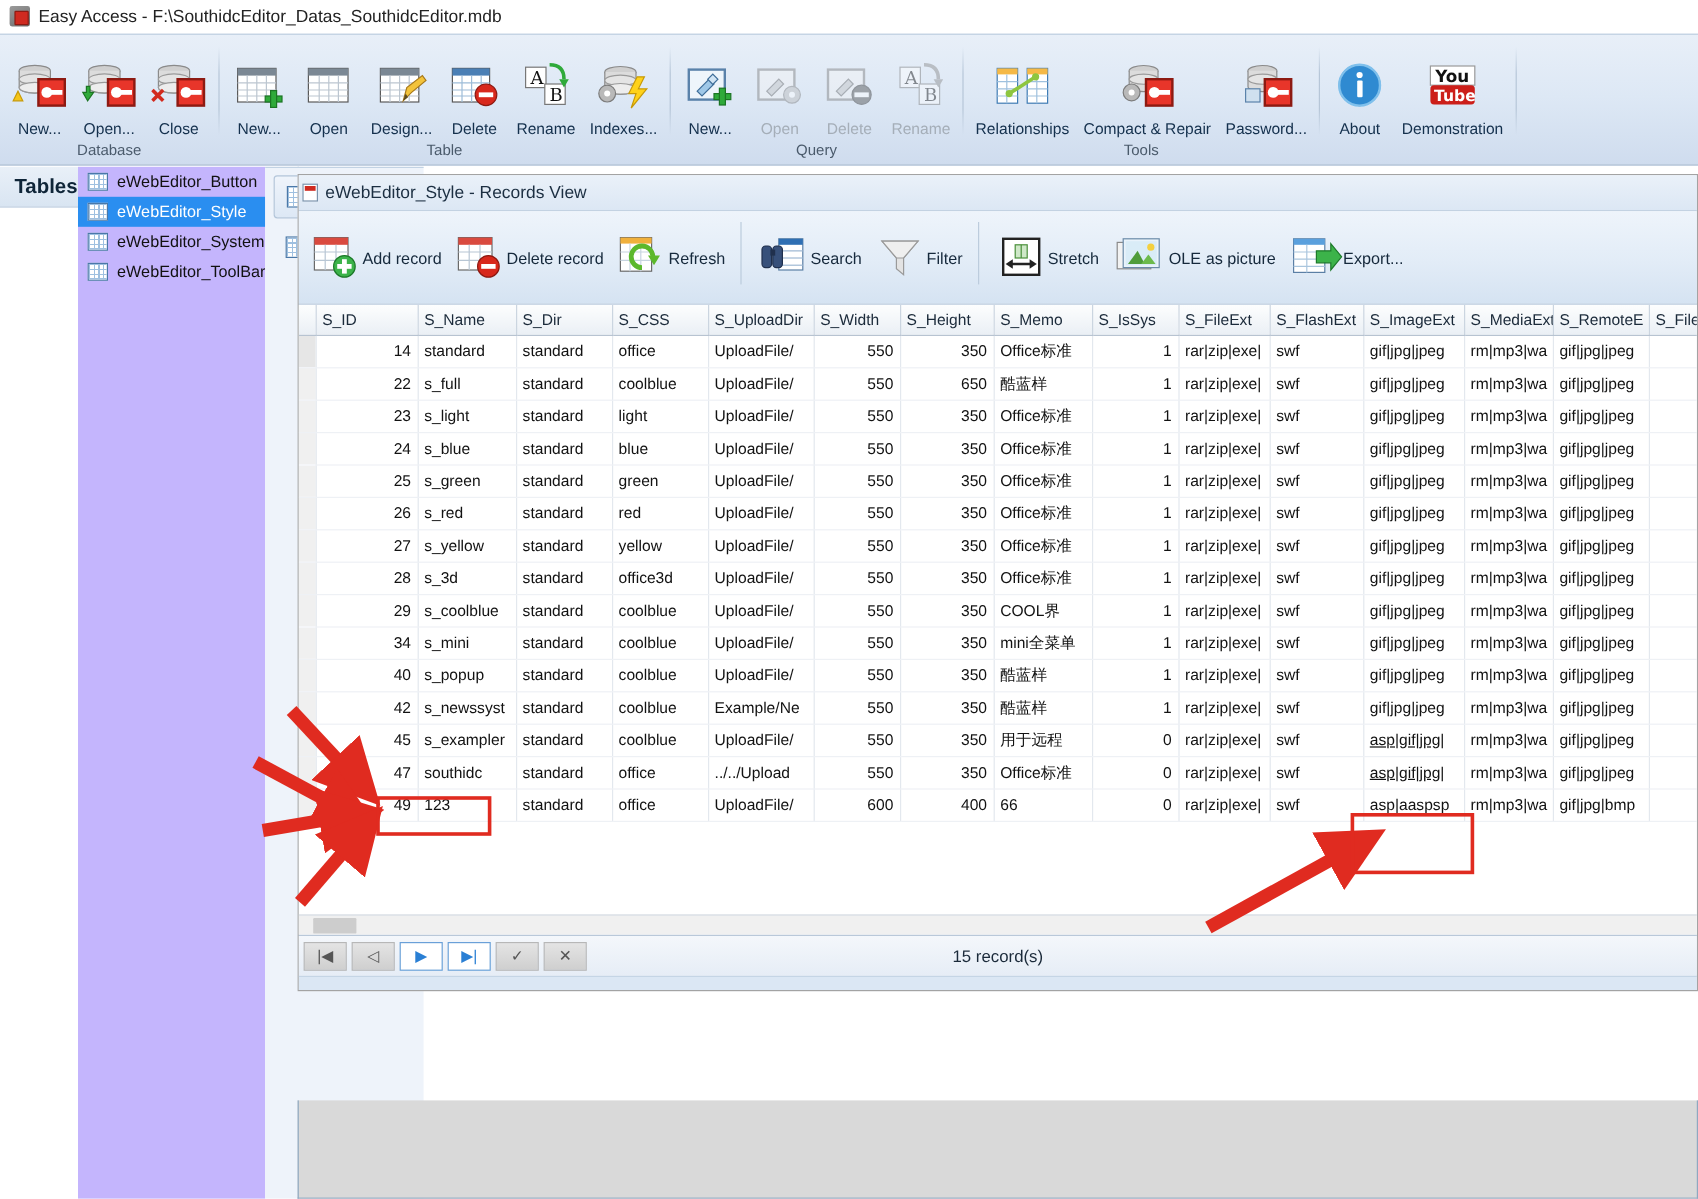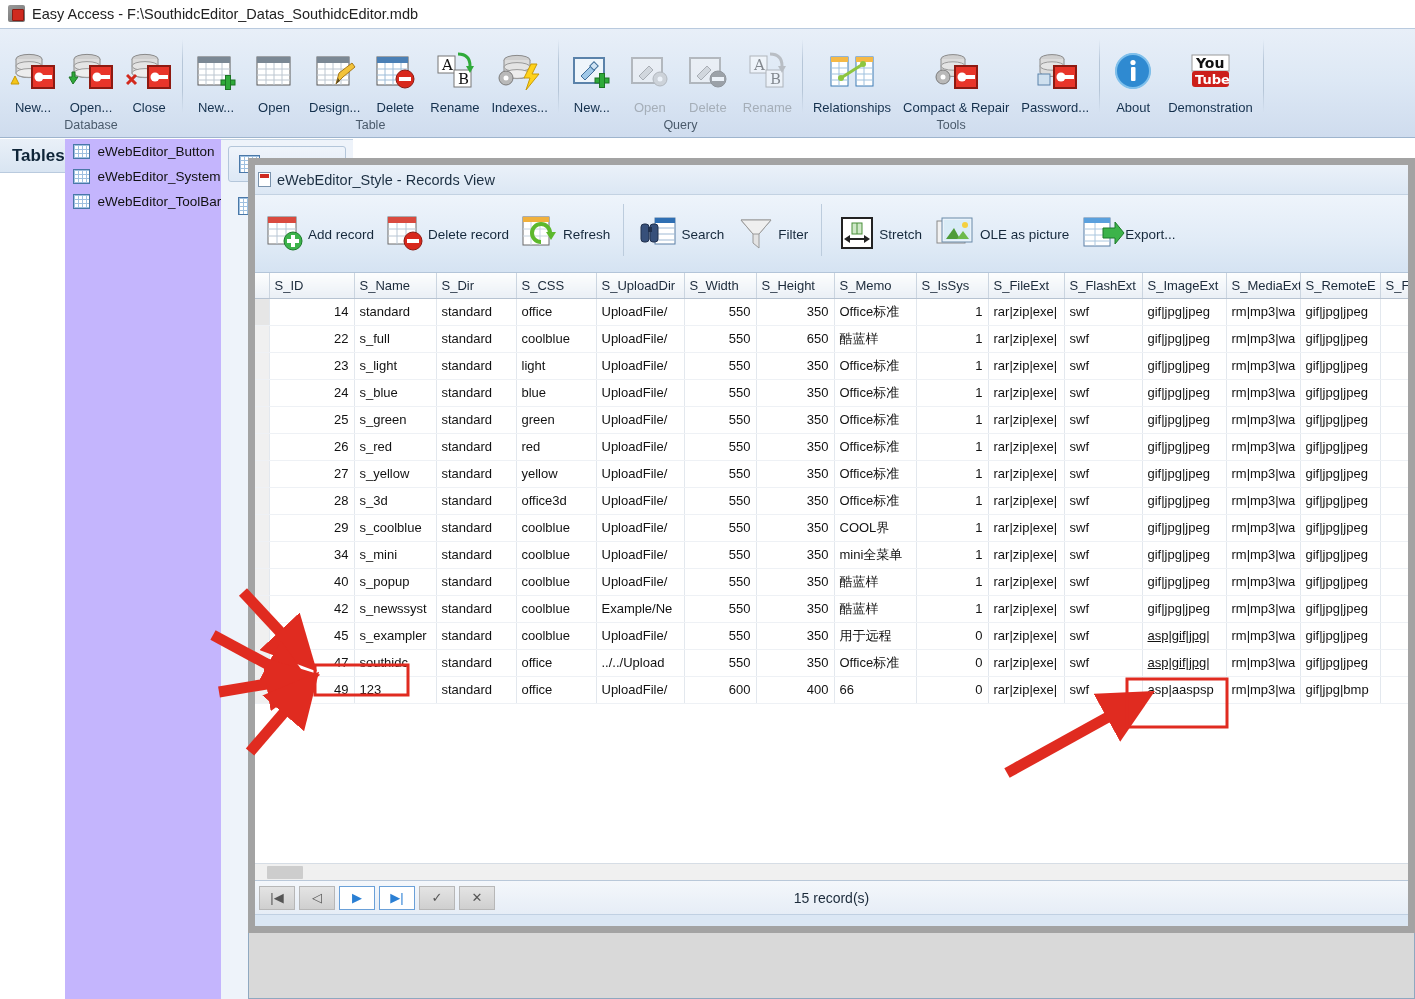--- a/index.html
+++ b/index.html
@@ -93,23 +93,23 @@
   }
   .navbtn.active{
     background:linear-gradient(180deg,#eff4fb,#dde8f5);
     border:1px solid #b4c6da;
   }
   .navbtn.dim{ color:#aab6c4;gap:38px; }
   .navbtn .grid-ico{ width:21px;height:18px; }
 
   
   #recwin{
-    position:absolute; left:248px; top:158px; width:1167px; height:775px;
+    position:absolute; left:248px; top:145px; width:1167px; height:681px;
     background:#f3f7fc;
-    border:7px solid #a3a3a3;
+    border:1px solid #a3a3a3;
     display:flex; flex-direction:column;
   }
   #rec-title{
     height:30px;
     background:linear-gradient(180deg,#eaf1f9,#dce7f4);
     border-bottom:1px solid #c3d2e2;
     display:flex; align-items:center; gap:6px; padding-left:3px;
     font-size:14.5px; color:#1c2f42;
   }
   #rec-title .doc-ico{
@@ -509,20 +509,24 @@
 
   <div class="rsep"></div>
 </div>
 
 <div id="sidebar">
   <div id="sb-head">Tables</div>
   <div id="sb-list">
     <div class="tbl-item">
       <span class="grid-ico"></span>
       <span>eWebEditor_Button</span>
+    </div>
+    <div class="tbl-item sel">
+      <span class="grid-ico"></span>
+      <span>eWebEditor_Style</span>
     </div>
     <div class="tbl-item">
       <span class="grid-ico"></span>
       <span>eWebEditor_System</span>
     </div>
     <div class="tbl-item">
       <span class="grid-ico"></span>
       <span>eWebEditor_ToolBar</span>
     </div>
   </div>

